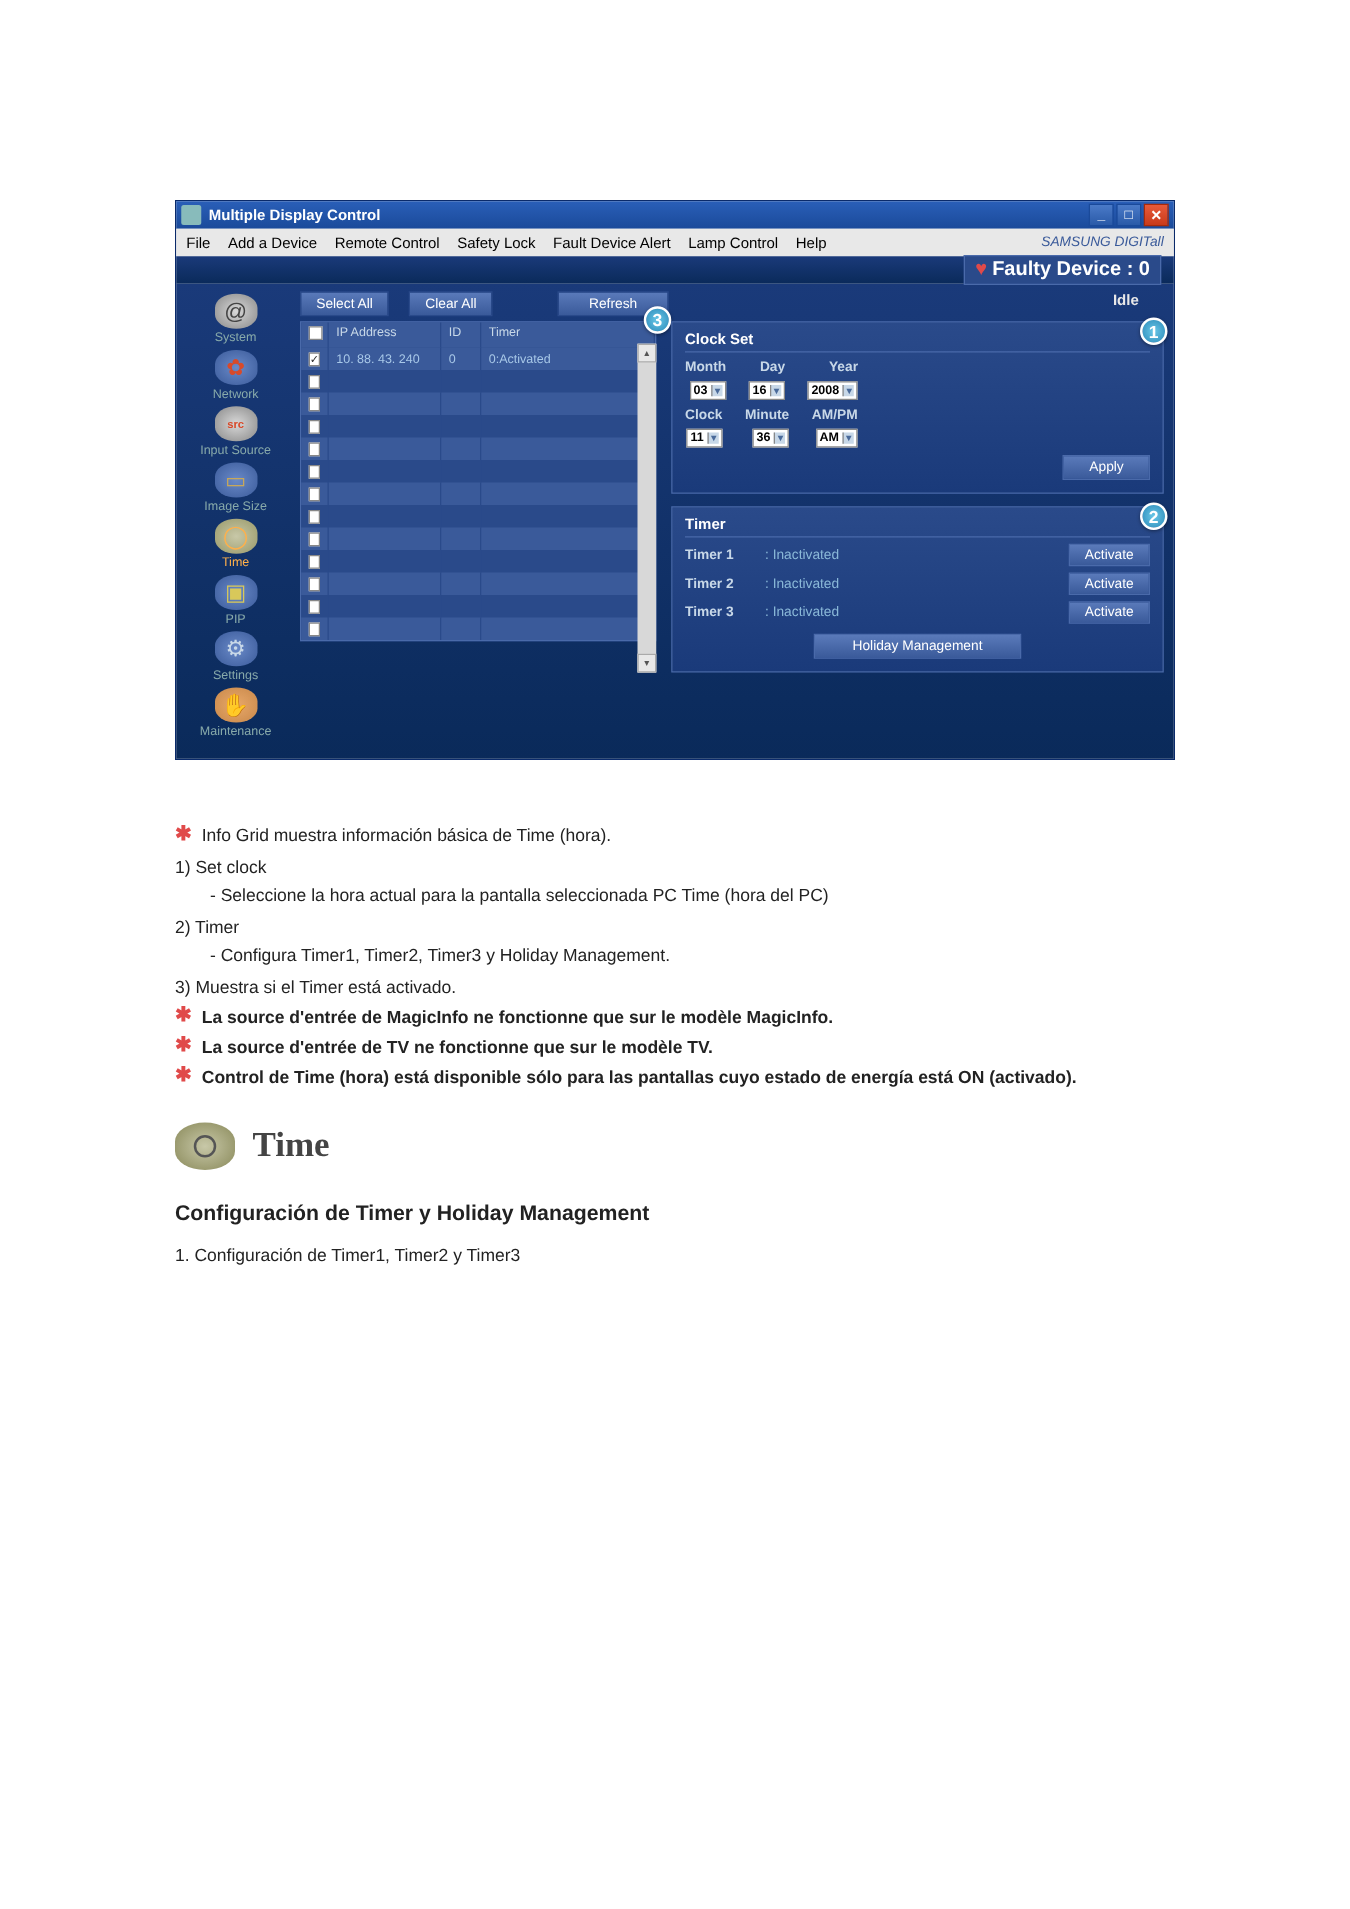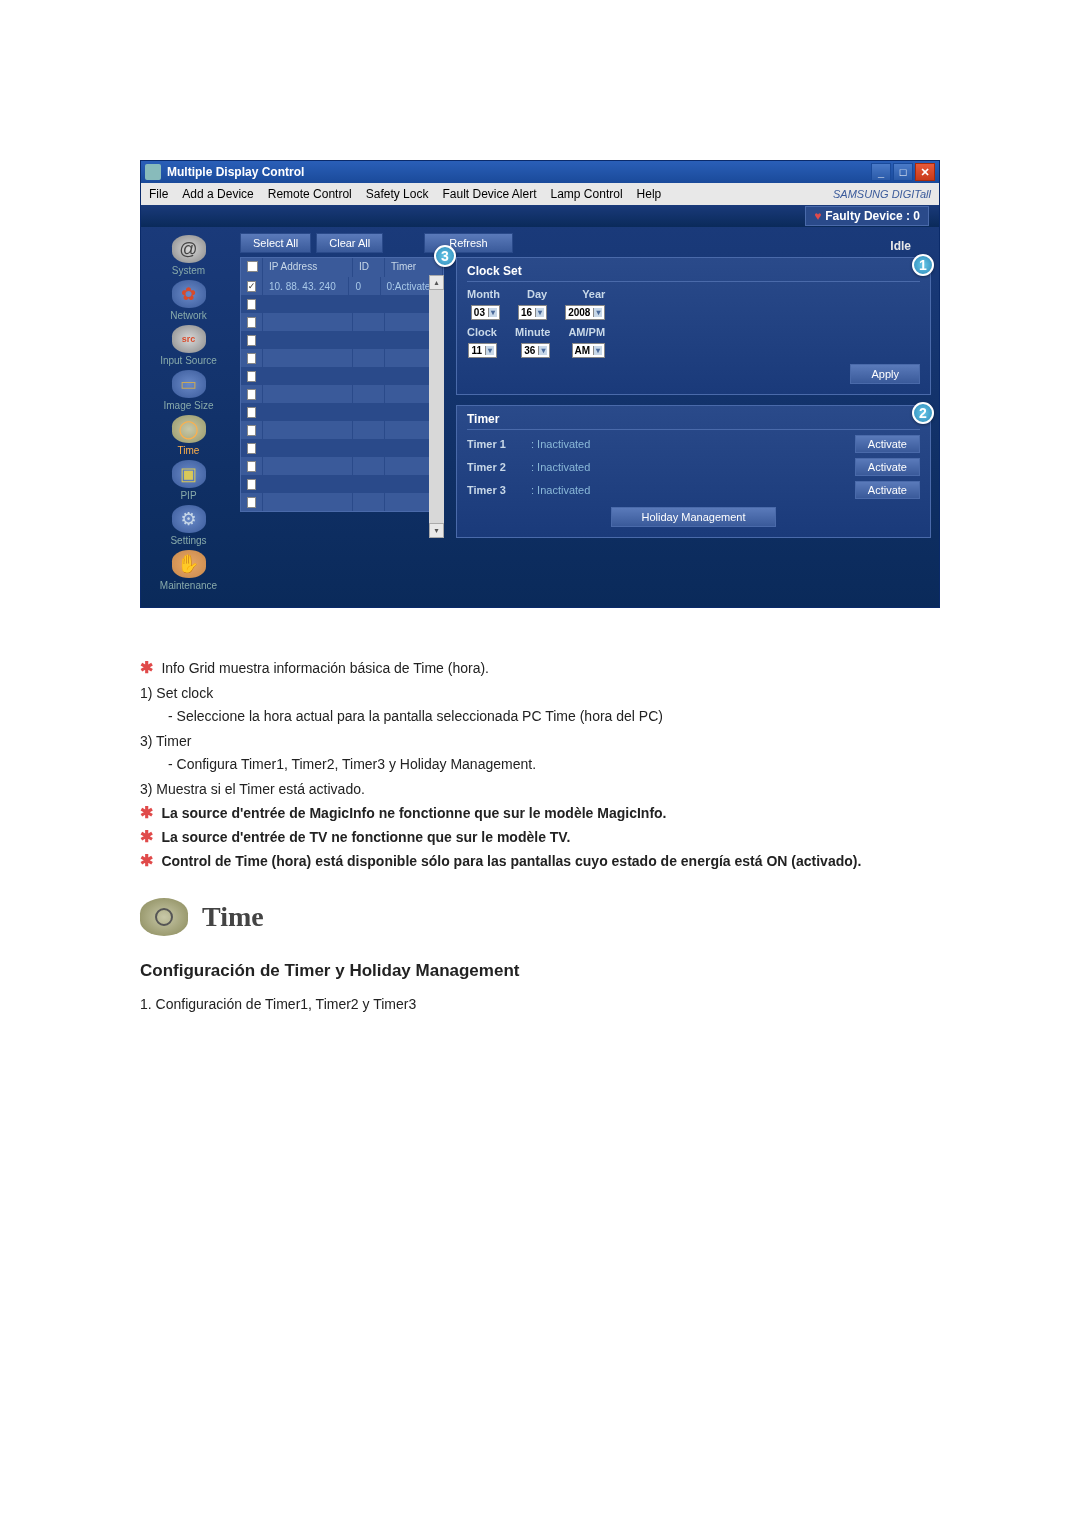--- a/index.html
+++ b/index.html
@@ -14,50 +14,50 @@
     .winbtns { display: flex; gap: 2px; }
     .winbtn { width: 20px; height: 18px; display: flex; align-items: center; justify-content: center; font-size: 11px; color: #fff; }
     .winbtn.min { background: linear-gradient(#4a7ac8, #2a5aa8); border: 1px solid #1a4a9a; }
     .winbtn.max { background: linear-gradient(#4a7ac8, #2a5aa8); border: 1px solid #1a4a9a; }
     .winbtn.close { background: linear-gradient(#e85a3a, #c83a1a); border: 1px solid #a82a0a; }
     
     .menubar { background: #e8e8e8; height: 22px; display: flex; align-items: center; padding: 0 8px; font-size: 12px; gap: 14px; }
     .menubar .brand { margin-left: auto; color: #3a5a9a; font-size: 11px; font-style: italic; }
     
     .statusbar { background: linear-gradient(#1a3a7a, #0a2a5a); height: 22px; display: flex; align-items: center; justify-content: flex-end; padding: 0 10px; }
-    .faulty { background: #2a4a8a; color: #fff; font-size: 12px; font-weight: bold; padding: 2px 8px; border: 1px solid #4a6aaa; display: flex; align-items: center; gap: 4px; }
+    .faulty { background: #2a4a8a; color: #fff; font-size: 16px; font-weight: bold; padding: 2px 8px; border: 1px solid #4a6aaa; display: flex; align-items: center; gap: 4px; }
     .faulty::before { content: '♥'; color: #e04a4a; }
     
     .wbody { display: flex; background: linear-gradient(#1a3a7a, #0a2a5a); min-height: 380px; }
     
     
     .sidebar { width: 95px; padding: 8px 4px; display: flex; flex-direction: column; gap: 4px; }
     .side-item { display: flex; flex-direction: column; align-items: center; gap: 2px; color: #8aa; font-size: 10px; }
     .side-item.active { color: #ffb04a; }
     .side-icon { width: 34px; height: 28px; border-radius: 50% / 40%; display: flex; align-items: center; justify-content: center; font-size: 18px; }
     .ico-system { background: radial-gradient(#d8d8d8, #888); color: #444; }
     .ico-network { background: radial-gradient(#6a8ac8, #3a5a9a); color: #d84a2a; }
     .ico-input { background: radial-gradient(#d8d8d8, #888); color: #d84a2a; font-size: 9px; font-weight: bold; }
     .ico-image { background: radial-gradient(#6a8ac8, #3a5a9a); color: #c8a85a; }
     .ico-time { background: radial-gradient(#c8c8a8, #989868); }
     .ico-pip { background: radial-gradient(#6a8ac8, #3a5a9a); color: #d8c85a; }
     .ico-settings { background: radial-gradient(#6a8ac8, #3a5a9a); color: #c8d8e8; }
     .ico-maint { background: radial-gradient(#e8a86a, #c8884a); }
     
     
     .main { flex: 1; padding: 6px 8px 10px 4px; }
-    .toolbar { display: flex; gap: 5px; margin-bottom: 4px; align-items: flex-end; }
+    .toolbar { display: flex; gap: 16px; margin-bottom: 4px; align-items: flex-start; }
     .tbtn { background: linear-gradient(#5a7aba, #3a5a9a); color: #fff; font-size: 11px; padding: 3px 12px; border: 1px solid #2a4a8a; cursor: pointer; }
     .tbtn.refresh { margin-left: 36px; padding: 3px 24px; }
     .idle { margin-left: auto; color: #e8e8e8; font-size: 12px; font-weight: bold; padding-right: 20px; }
     
     .content-row { display: flex; gap: 12px; position: relative; }
     
     .grid-wrap { position: relative; }
-    .grid { width: 204px; background: #2a4a8a; border: 1px solid #4a6aaa; }
+    .grid { width: 285px; background: #2a4a8a; border: 1px solid #4a6aaa; }
     .ghead { display: flex; background: #3a5a9a; font-size: 10px; color: #c8d8e8; }
     .ghead > div { padding: 3px 6px; border-right: 1px solid #2a4a8a; }
     .ghead .chk { width: 22px; text-align: center; }
     .ghead .ip { width: 90px; }
     .ghead .id { width: 32px; }
     .ghead .timer { flex: 1; }
     .grow { display: flex; font-size: 10px; color: #a8c8e8; background: #3a5a9a; height: 18px; align-items: center; }
     .grow.alt { background: #2a4a8a; }
     .grow > div { padding: 2px 6px; border-right: 1px solid #2a4a8a; height: 100%; display: flex; align-items: center; }
     .grow .chk { width: 22px; justify-content: center; }
@@ -378,21 +378,21 @@
     </div>
   </div>
 
   <div class="doc">
     <div class="note-row">
         <span class="star">✱</span>
         <span class="t">Info Grid muestra información básica de Time (hora).</span>
       </div>
     <div class="num-item">1)  Set clock</div>
     <div class="sub">- Seleccione la hora actual para la pantalla seleccionada PC Time (hora del PC)</div>
-    <div class="num-item">3)  Timer</div>
+    <div class="num-item">2)  Timer</div>
     <div class="sub">- Configura Timer1, Timer2, Timer3 y Holiday Management.</div>
     <div class="num-item">3)  Muestra si el Timer está activado.</div>
     <div class="note-row bold">
         <span class="star">✱</span>
         <span class="t">La source d'entrée de MagicInfo ne fonctionne que sur le modèle MagicInfo.</span>
       </div>
     <div class="note-row bold">
         <span class="star">✱</span>
         <span class="t">La source d'entrée de TV ne fonctionne que sur le modèle TV.</span>
       </div>

